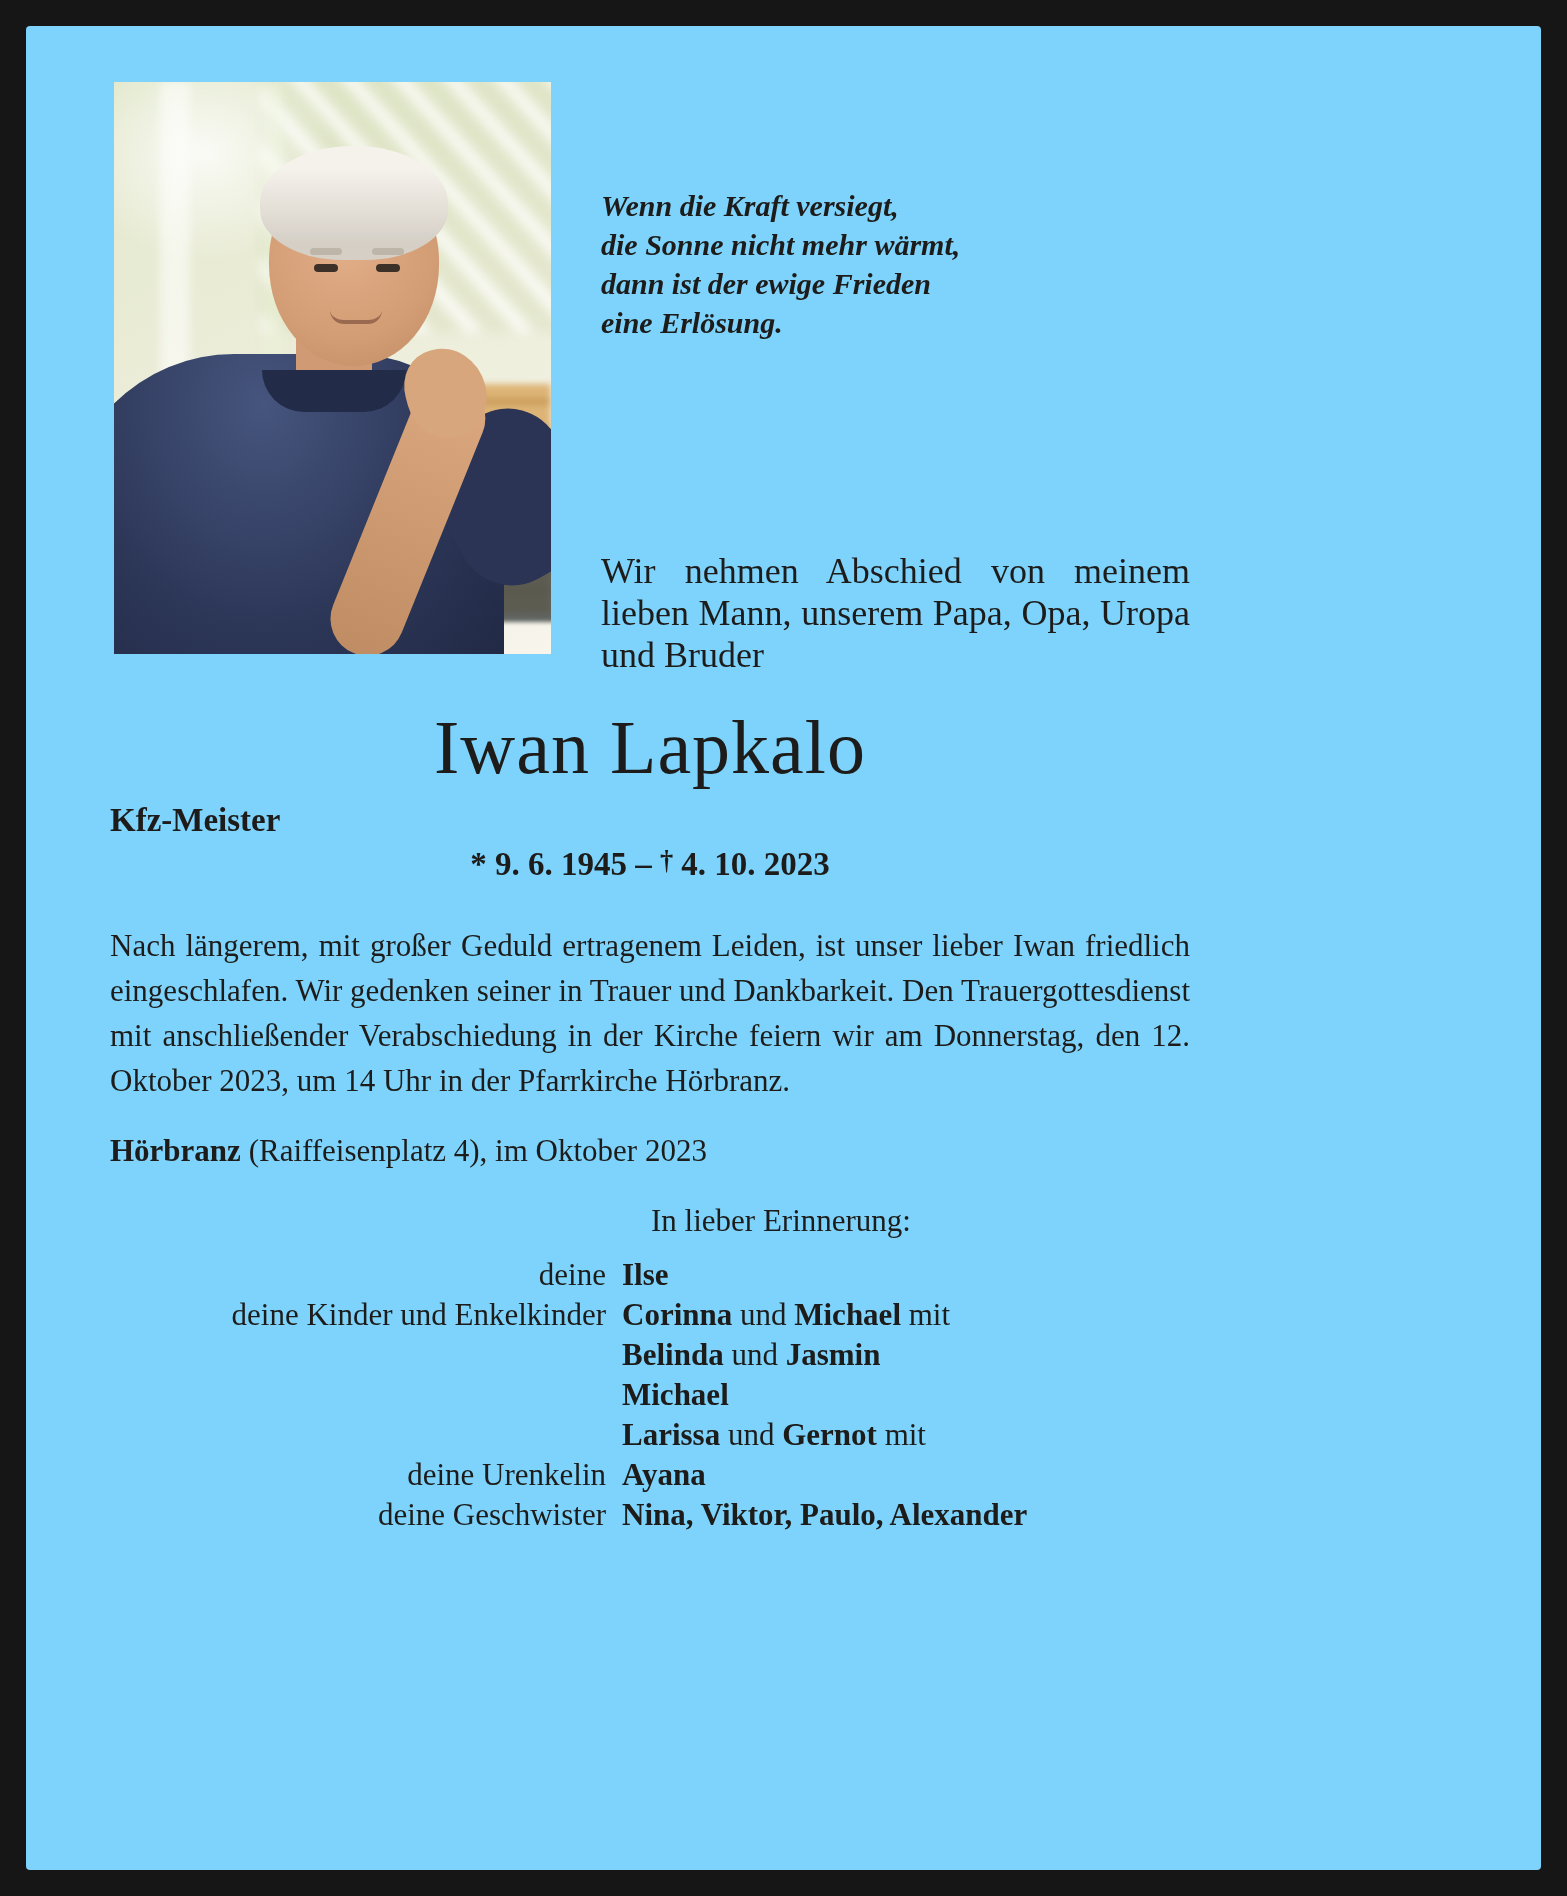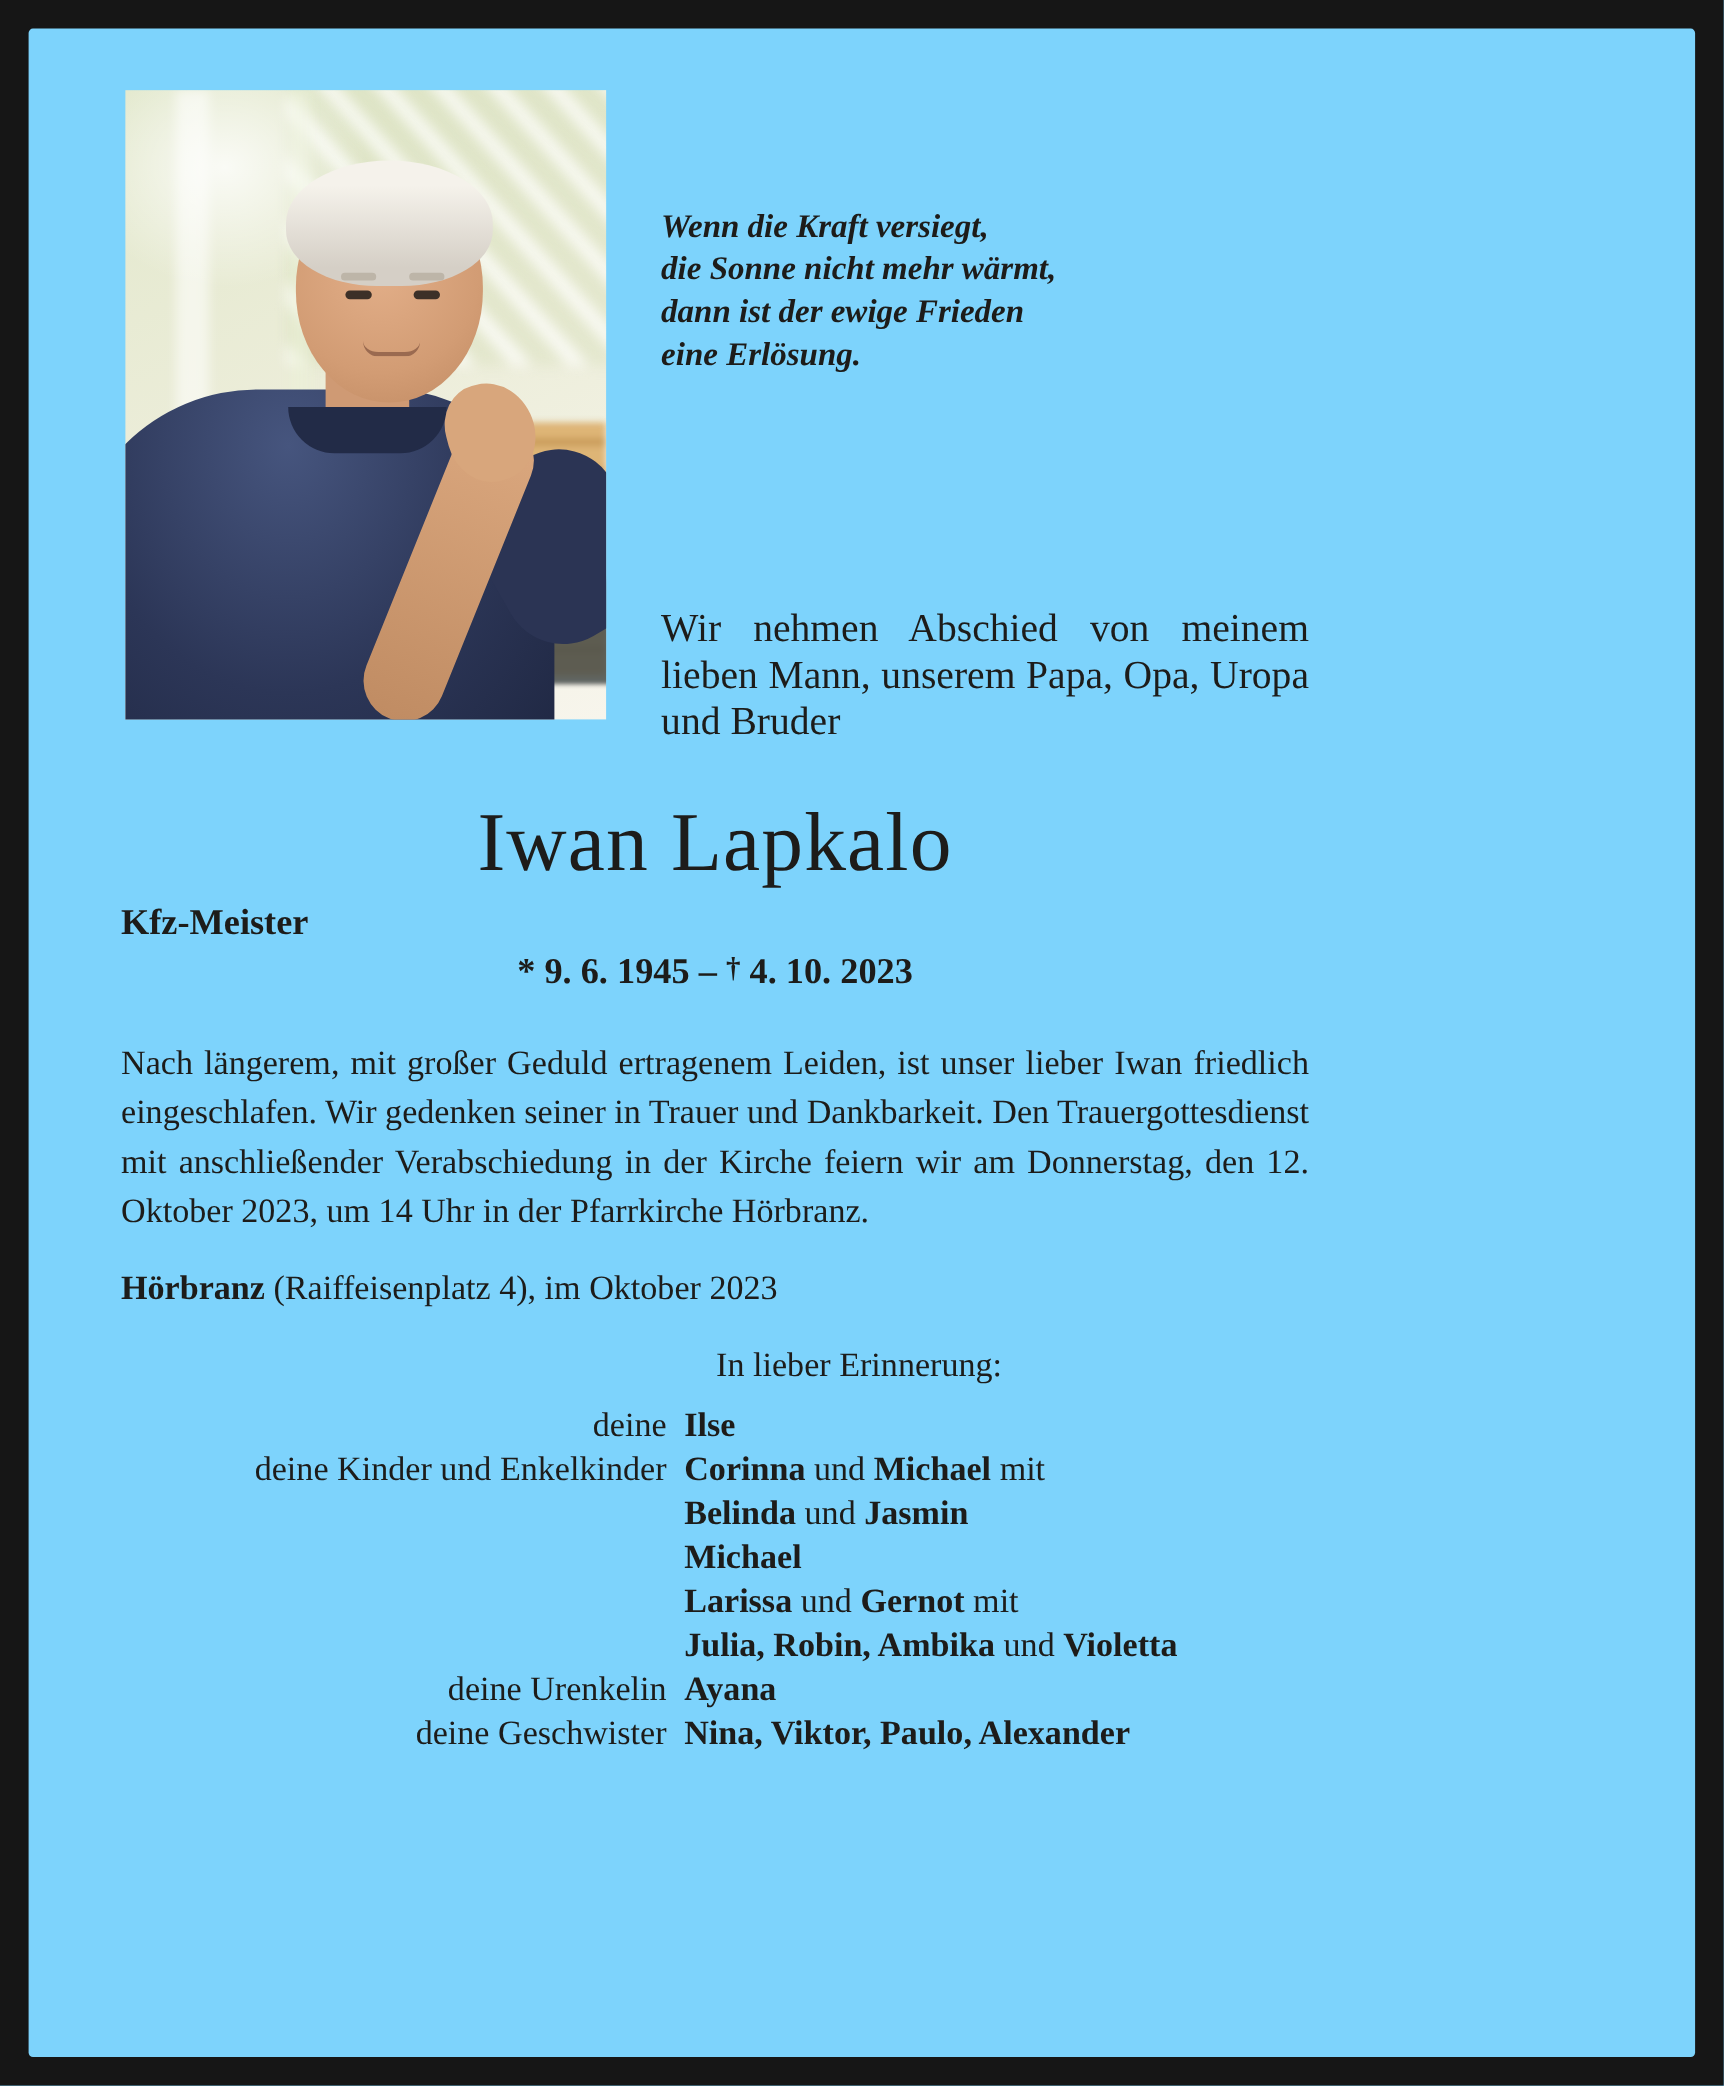--- a/index.html
+++ b/index.html
@@ -92,21 +92,21 @@
   }
   .farewell {
     margin-top: 208px;
     font-size: 36px;
     line-height: 42px;
     text-align: justify;
   }
 
   
   .name {
-    margin: 51px 0 0 0;
+    margin: 32px 0 0 0;
     text-align: center;
     font-size: 76px;
     line-height: 1.05;
     font-weight: normal;
     letter-spacing: 1px;
   }
   .profession {
     margin-top: 14px;
     text-align: left;
     font-size: 33px;
@@ -207,24 +207,20 @@
           </div>
           <div class="mem-row">
             <span class="mem-label"></span>
             <span class="mem-names"><span class="bold">Michael</span></span>
           </div>
           <div class="mem-row">
             <span class="mem-label"></span>
             <span class="mem-names"><span class="bold">Larissa</span><span> und </span><span class="bold">Gernot</span><span> mit</span></span>
           </div>
           <div class="mem-row">
-            <span class="mem-label"></span>
-            <span class="mem-names"><span class="bold">Julia, Robin, Ambika</span><span> und </span><span class="bold">Violetta</span></span>
-          </div>
-          <div class="mem-row">
             <span class="mem-label">deine Urenkelin</span>
             <span class="mem-names"><span class="bold">Ayana</span></span>
           </div>
           <div class="mem-row">
             <span class="mem-label">deine Geschwister</span>
             <span class="mem-names"><span class="bold">Nina, Viktor, Paulo, Alexander</span></span>
           </div>
         </div>
     </div>
 

